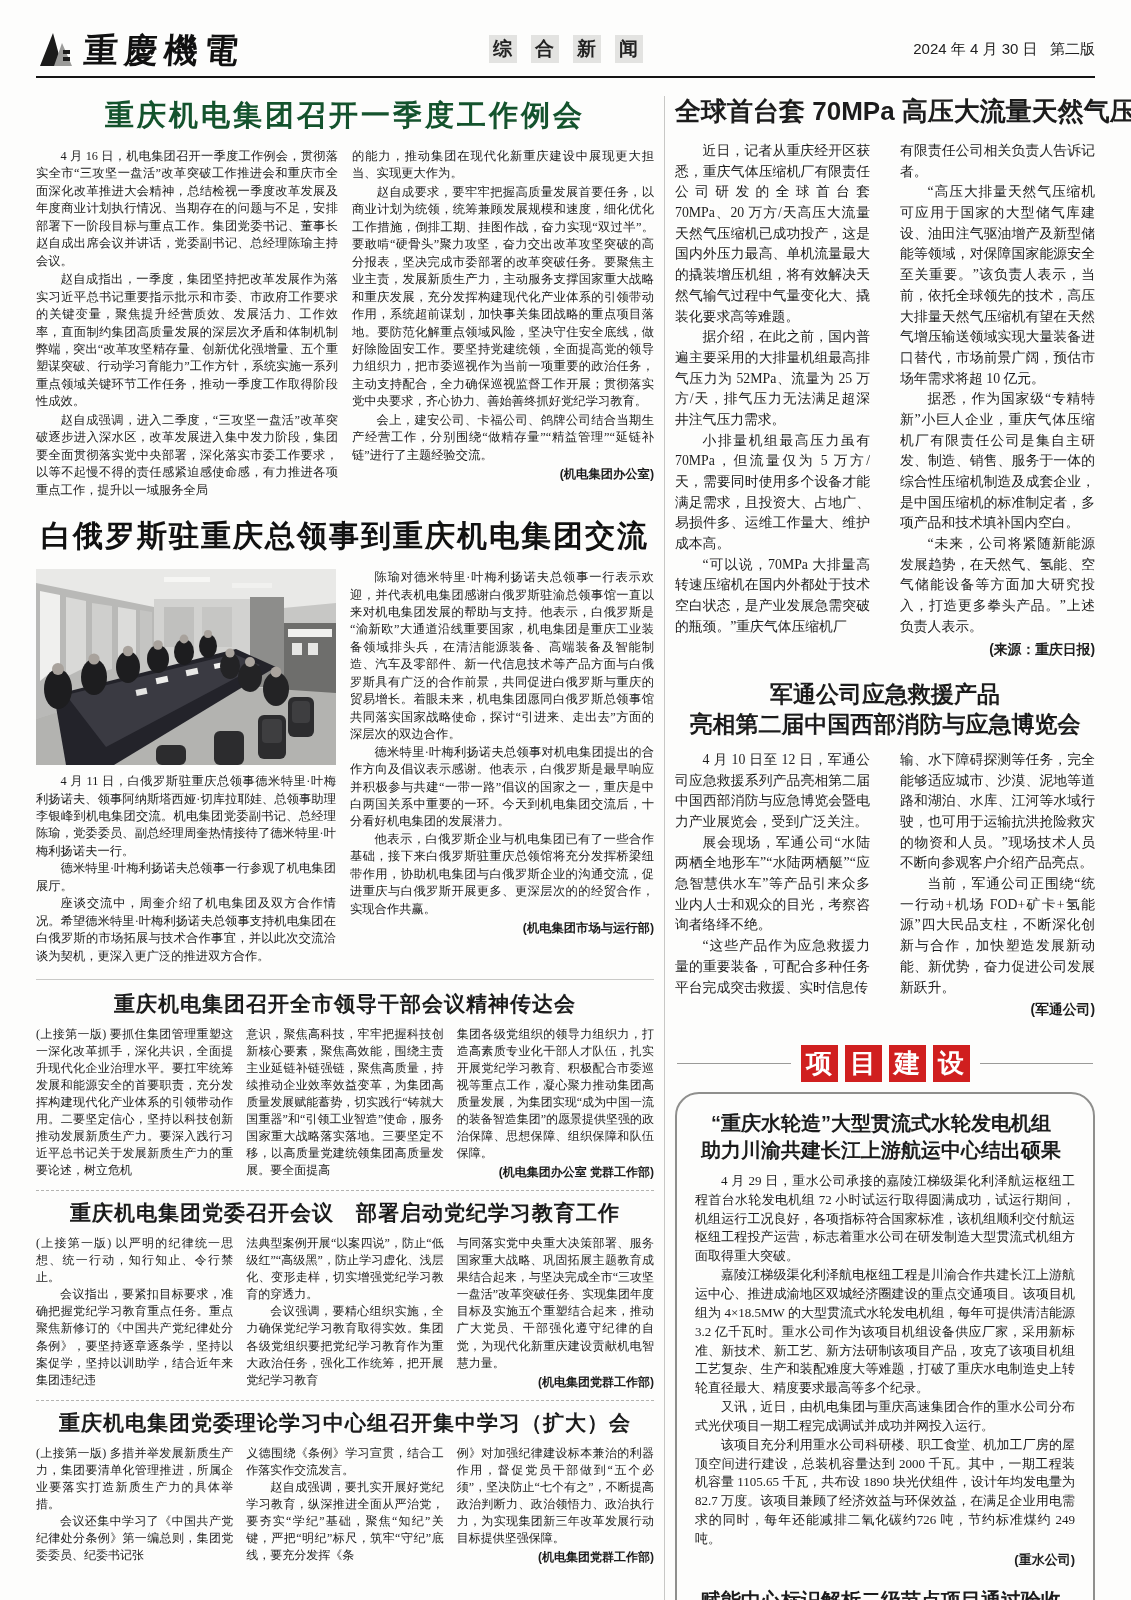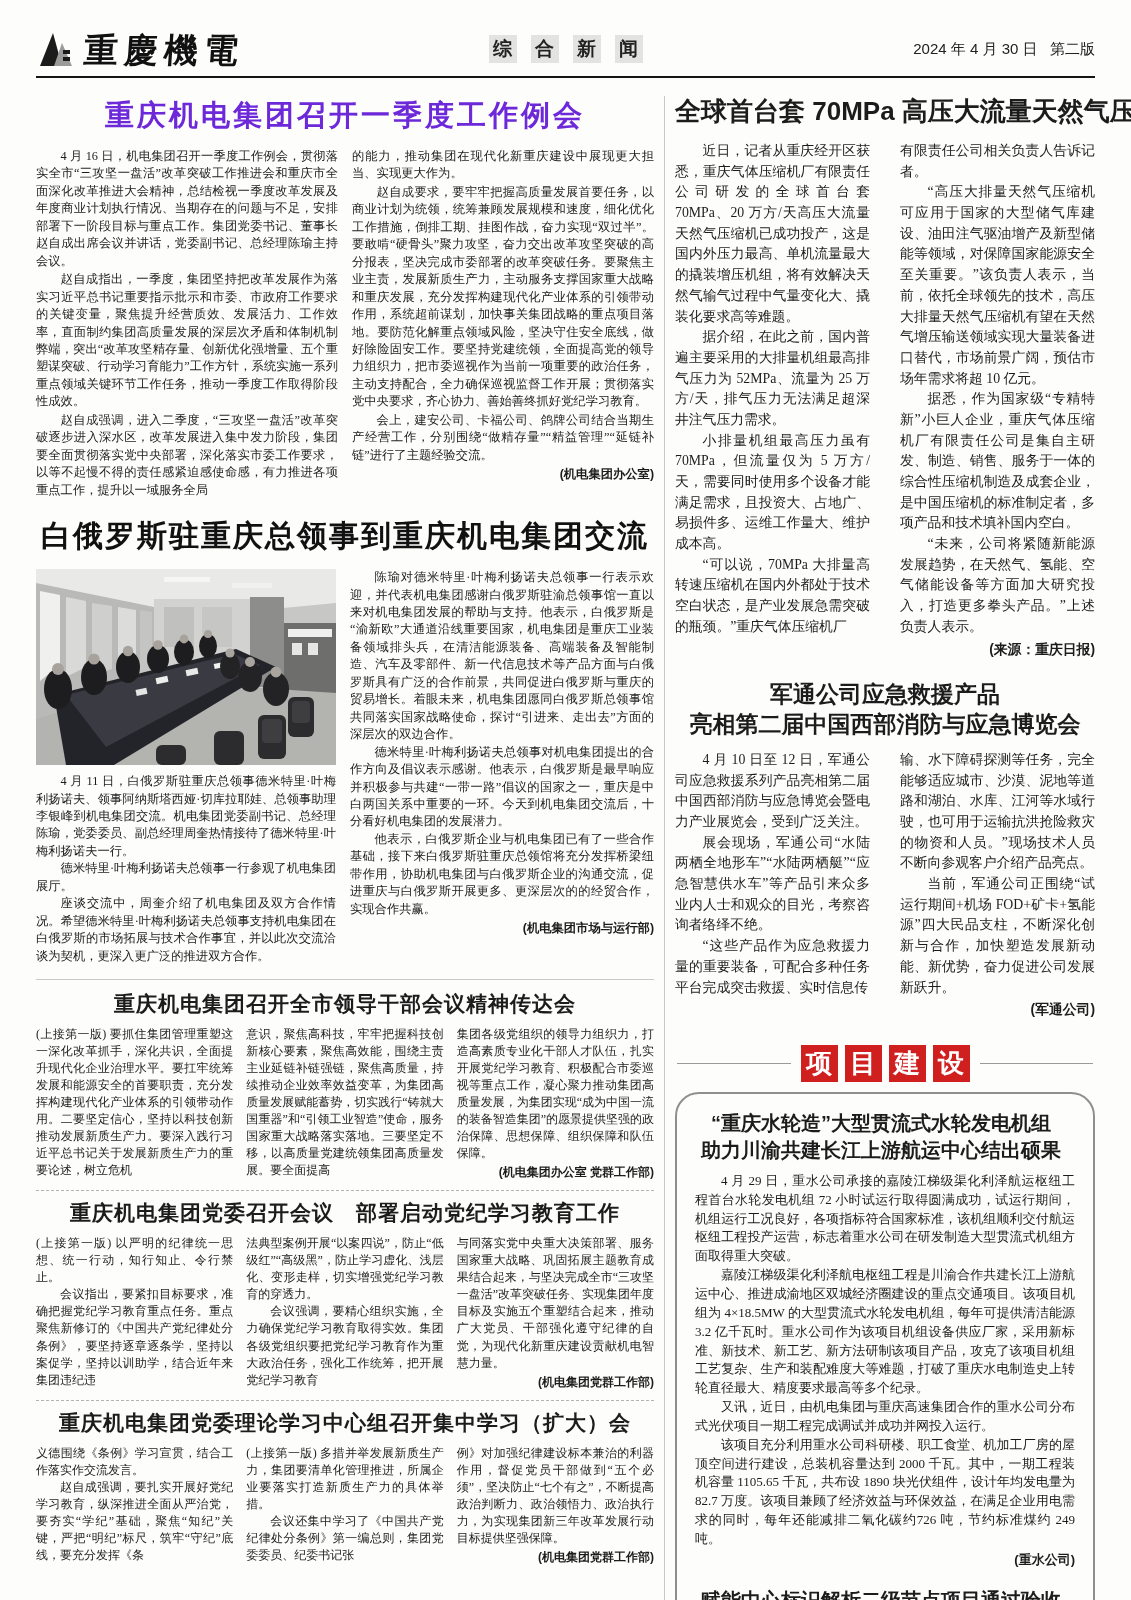--- a/index.html
+++ b/index.html
@@ -28,21 +28,21 @@
   .colR{flex:1;min-width:0;}
   
   .txt p{margin:0;text-indent:2em;text-align:justify;}
   .cont p:first-child{text-indent:0;}
   .sig{font-weight:bold;text-align:right;margin-top:2px;font-family:"Liberation Sans","DejaVu Sans",sans-serif;}
   .cols{display:flex;}
   .cols > .c{flex:1;min-width:0;}
   
   .titleA{font-family:"Liberation Sans","DejaVu Sans",sans-serif;font-weight:bold;text-align:center;
     font-size:29px;letter-spacing:3px;margin:4px 0 12px 0;}
-  .red{color:#6d28d9;}
+  .red{color:#14532d;}
   .bodyA{font-size:12.3px;line-height:1.42;}
   .bodyA .c + .c{margin-left:14px;}
   .bodyA p{margin-bottom:1px;}
   
   .titleB{font-family:"Liberation Sans","DejaVu Sans",sans-serif;font-weight:bold;text-align:center;
     font-size:30px;letter-spacing:2px;margin:16px 0 12px 0;color:#111;}
   .bodyB{font-size:12.3px;line-height:1.42;}
   .photo{width:300px;height:196px;background:#d6d6d4;flex:none;margin-bottom:8px;}
   .photo svg{display:block;}
   
@@ -256,26 +256,26 @@
             </div>
           </div>
         </div>
 
         <hr class="dash">
 
         <div>
           <h2 class="titleC">重庆机电集团党委理论学习中心组召开集中学习（扩大）会</h2>
           <div class="cols bodyC">
             <div class="c txt cont">
+                <p>(上接第一版) 多措并举发展新质生产力，集团要清单化管理推进，所属企业要落实打造新质生产力的具体举措。</p>
+                <p>会议还集中学习了《中国共产党纪律处分条例》第一编总则，集团党委委员、纪委书记张</p>
+              </div>
+            <div class="c txt cont">
                 <p>义德围绕《条例》学习宣贯，结合工作落实作交流发言。</p>
                 <p>赵自成强调，要扎实开展好党纪学习教育，纵深推进全面从严治党，要夯实“学纪”基础，聚焦“知纪”关键，严把“明纪”标尺，筑牢“守纪”底线，要充分发挥《条</p>
-              </div>
-            <div class="c txt cont">
-                <p>(上接第一版) 多措并举发展新质生产力，集团要清单化管理推进，所属企业要落实打造新质生产力的具体举措。</p>
-                <p>会议还集中学习了《中国共产党纪律处分条例》第一编总则，集团党委委员、纪委书记张</p>
               </div>
             <div class="c txt cont">
               <div>
                   <p>例》对加强纪律建设标本兼治的利器作用，督促党员干部做到“五个必须”，坚决防止“七个有之”，不断提高政治判断力、政治领悟力、政治执行力，为实现集团新三年改革发展行动目标提供坚强保障。</p>
                 </div>
               <div class="sig">(机电集团党群工作部)</div>
             </div>
           </div>
         </div>
 
@@ -314,21 +314,21 @@
         </h2>
         <div class="cols bodyF">
           <div class="c txt">
               <p>4 月 10 日至 12 日，军通公司应急救援系列产品亮相第二届中国西部消防与应急博览会暨电力产业展览会，受到广泛关注。</p>
               <p>展会现场，军通公司“水陆两栖全地形车”“水陆两栖艇”“应急智慧供水车”等产品引来众多业内人士和观众的目光，考察咨询者络绎不绝。</p>
               <p>“这些产品作为应急救援力量的重要装备，可配合多种任务平台完成突击救援、实时信息传</p>
             </div>
           <div class="c txt cont">
             <div>
                 <p>输、水下障碍探测等任务，完全能够适应城市、沙漠、泥地等道路和湖泊、水库、江河等水域行驶，也可用于运输抗洪抢险救灾的物资和人员。”现场技术人员不断向参观客户介绍产品亮点。</p>
-                <p>当前，军通公司正围绕“试运行期间+机场 FOD+矿卡+氢能源”四大民品支柱，不断深化创新与合作，加快塑造发展新动能、新优势，奋力促进公司发展新跃升。</p>
+                <p>当前，军通公司正围绕“统一行动+机场 FOD+矿卡+氢能源”四大民品支柱，不断深化创新与合作，加快塑造发展新动能、新优势，奋力促进公司发展新跃升。</p>
               </div>
             <div class="sig">(军通公司)</div>
           </div>
         </div>
       </div>
 
       <div class="pj-row">
         <div class="pj-line"></div>
         <div class="pj-badges">
           <span class="ch">项</span>

